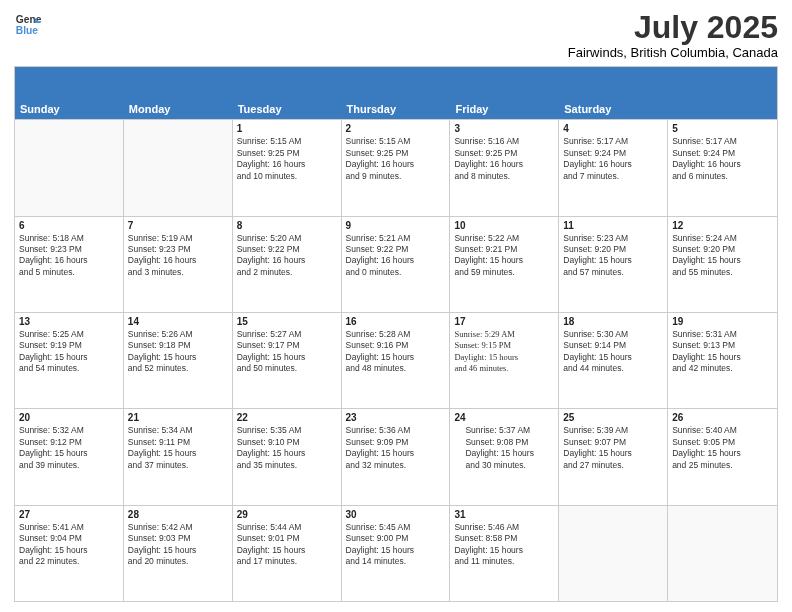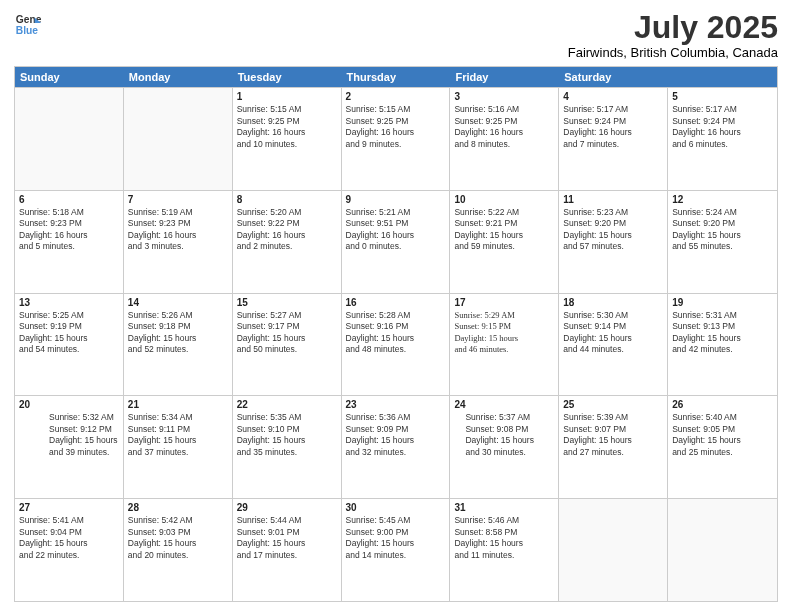--- a/index.html
+++ b/index.html
@@ -55,20 +55,21 @@
       display: grid;
       grid-template-columns: repeat(7, 1fr);
       background: #3a7abf;
     }
     .cal-header-cell {
       color: #fff;
       font-size: 11px;
       font-weight: bold;
       padding: 4px 5px;
       text-align: left;
+      margin-top: 32px;
     }
     .cal-body {
       flex: 1;
       display: flex;
       flex-direction: column;
     }
     .cal-row {
       display: grid;
       grid-template-columns: repeat(7, 1fr);
       flex: 1;
@@ -185,21 +186,21 @@
           <div class="cal-cell">
             <div class="day-num">8</div>
             <div class="info" style="white-space: pre-line;">Sunrise: 5:20 AM
 Sunset: 9:22 PM
 Daylight: 16 hours
 and 2 minutes.</div>
           </div>
           <div class="cal-cell">
             <div class="day-num">9</div>
             <div class="info" style="white-space: pre-line;">Sunrise: 5:21 AM
-Sunset: 9:51 PM
+Sunset: 9:22 PM
 Daylight: 16 hours
 and 0 minutes.</div>
           </div>
           <div class="cal-cell">
             <div class="day-num">10</div>
             <div class="info" style="white-space: pre-line;">Sunrise: 5:22 AM
 Sunset: 9:21 PM
 Daylight: 15 hours
 and 59 minutes.</div>
           </div>
@@ -265,21 +266,21 @@
             <div class="day-num">19</div>
             <div class="info" style="white-space: pre-line;">Sunrise: 5:31 AM
 Sunset: 9:13 PM
 Daylight: 15 hours
 and 42 minutes.</div>
           </div>
         </div>
         <div class="cal-row">
           <div class="cal-cell">
             <div class="day-num">20</div>
-            <div class="info" style="white-space: pre-line; margin-left: 30px;">Sunrise: 5:32 AM
+            <div class="info" style="white-space: pre-line;">Sunrise: 5:32 AM
 Sunset: 9:12 PM
 Daylight: 15 hours
 and 39 minutes.</div>
           </div>
           <div class="cal-cell">
             <div class="day-num">21</div>
             <div class="info" style="white-space: pre-line;">Sunrise: 5:34 AM
 Sunset: 9:11 PM
 Daylight: 15 hours
 and 37 minutes.</div>

